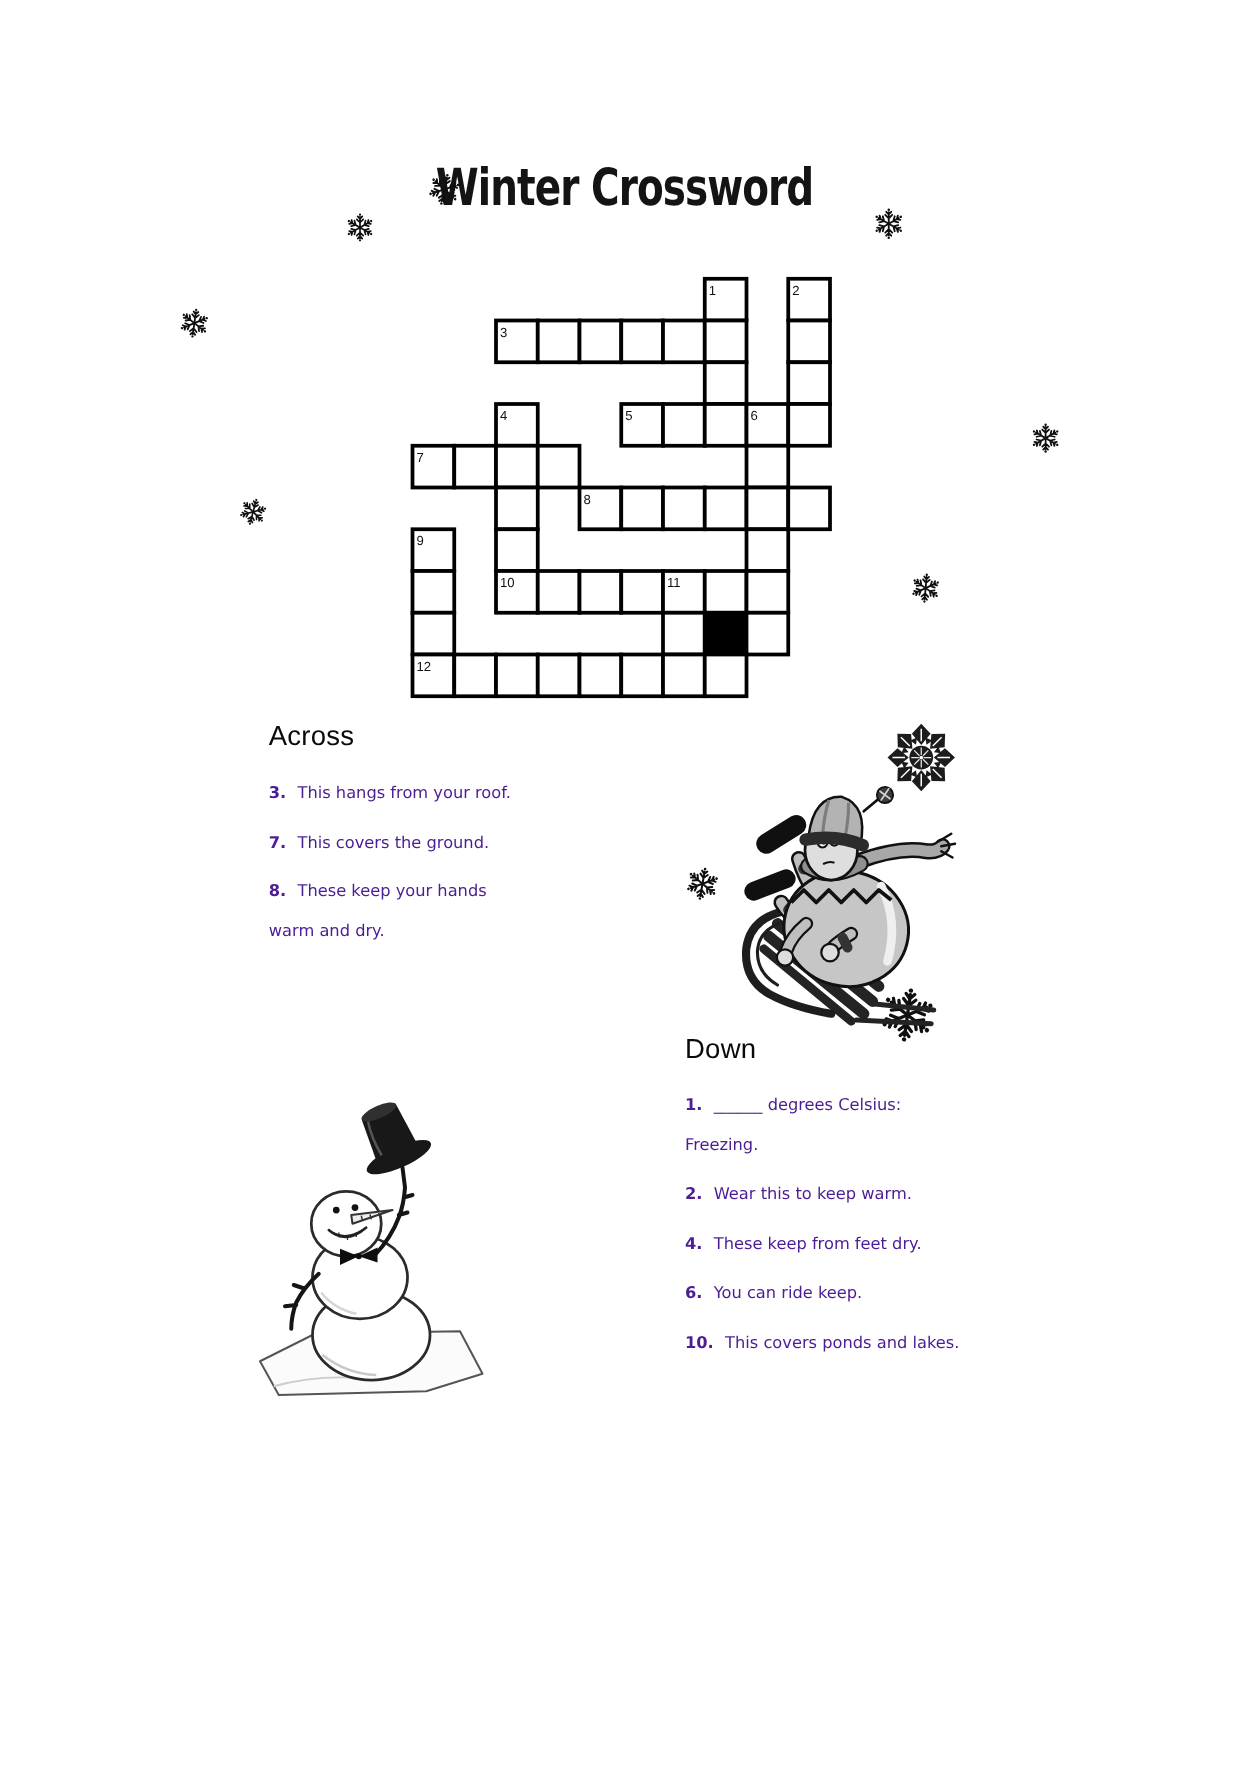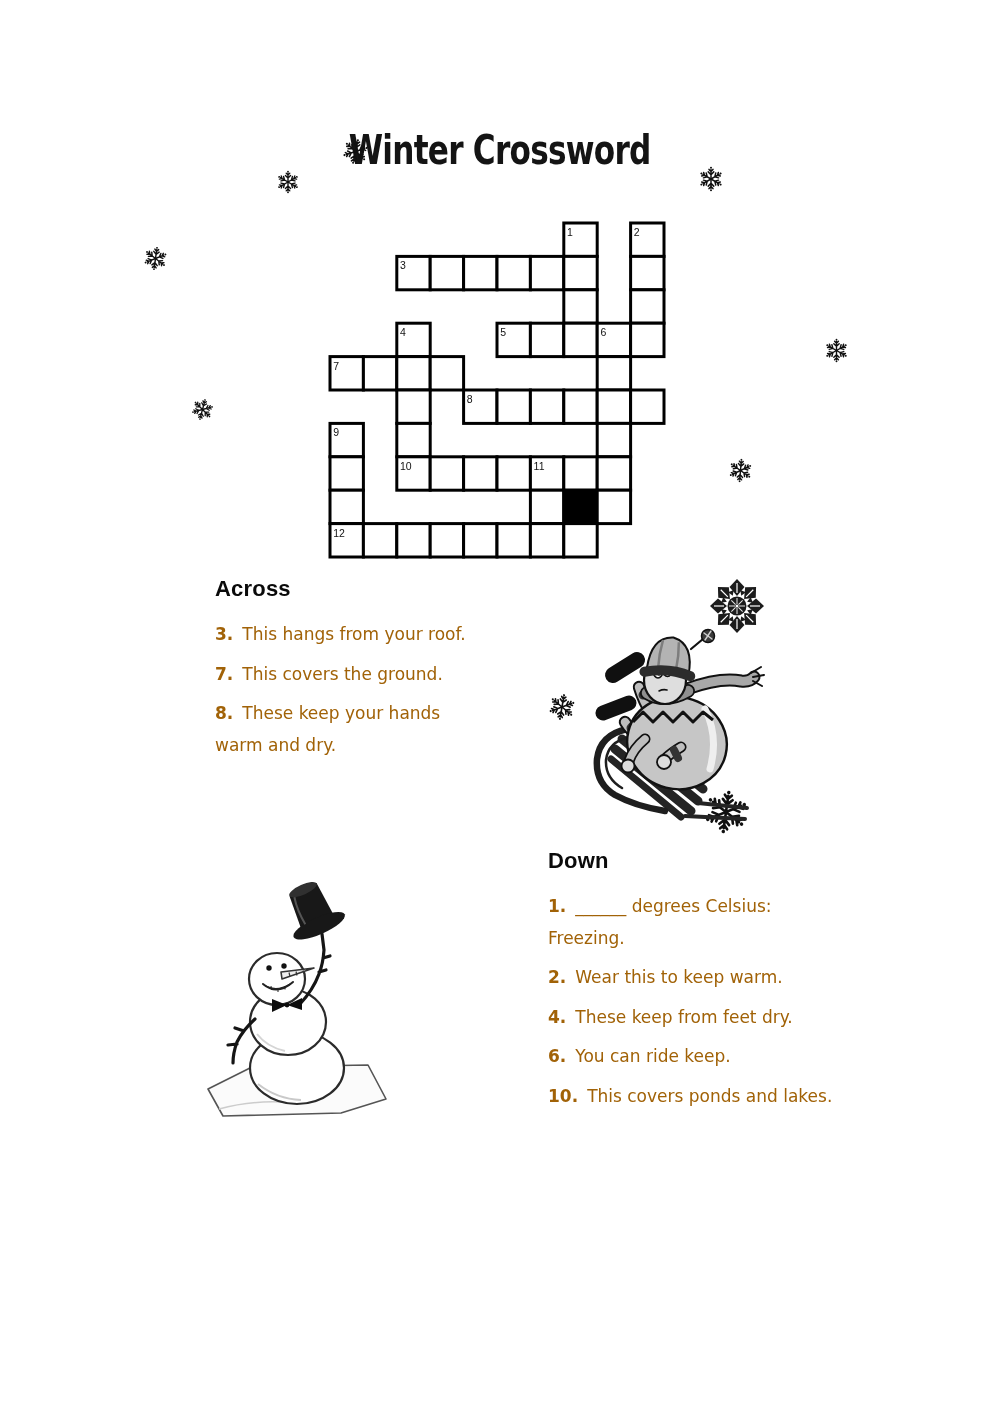--- a/index.html
+++ b/index.html
@@ -9,26 +9,26 @@
     font-family:"DejaVu Sans", sans-serif; color:#0c0c0c;
   }
   .title-row { position:absolute; left:0; top:126px; width:1000px; text-align:center; }
   .title-row .title-text {
     display:inline-block; font-size:41px; font-weight:800; letter-spacing:-1px;
     transform:scaleX(.76); transform-origin:50% 50%; color:#141414; white-space:nowrap;
   }
   .grid-wrap { position:absolute; left:328px; top:221px; }
   .clues { position:absolute; width:352px; }
   .clues h2 {
-    font-family:"Liberation Sans", sans-serif; font-size:22px; font-weight:bold;
+    font-family:"Liberation Sans", sans-serif; font-size:22px; font-weight:normal;
     margin:0 0 17px 0; color:#0a0a0a; letter-spacing:.2px;
   }
   #across-section { left:215px; top:576px; }
-  #down-section   { left:548px; top:848px; }
-  .clue { margin:0 0 8px 0; font-size:17px; line-height:31.5px; color:#a16207; }
+  #down-section   { left:548px; top:826px; }
+  .clue { margin:0 0 8px 0; font-size:13px; line-height:31.5px; color:#4c1d95; }
   .clue b { margin-right:9px; font-weight:bold; }
   .illu { position:absolute; }
   .flake { position:absolute; }
 </style>
 </head>
 <body>
 
 <div class="page">
 
   <div class="title-row">

